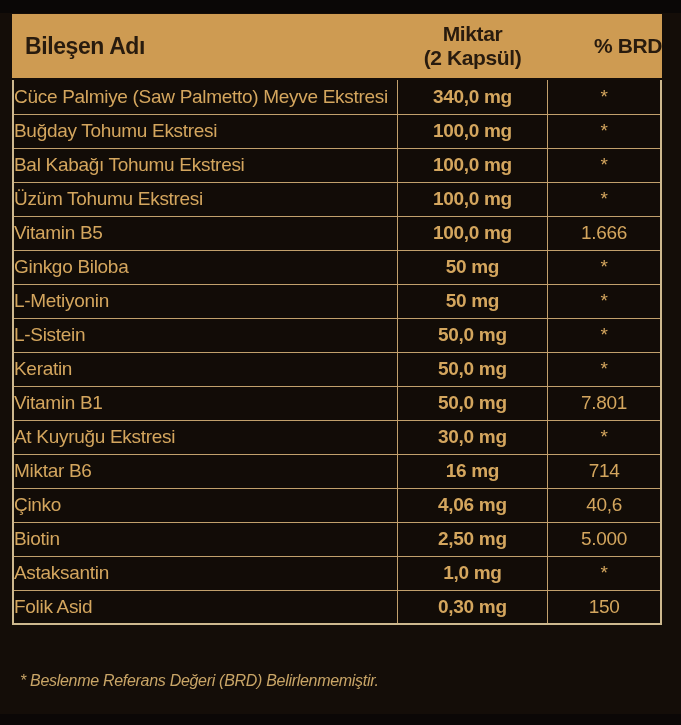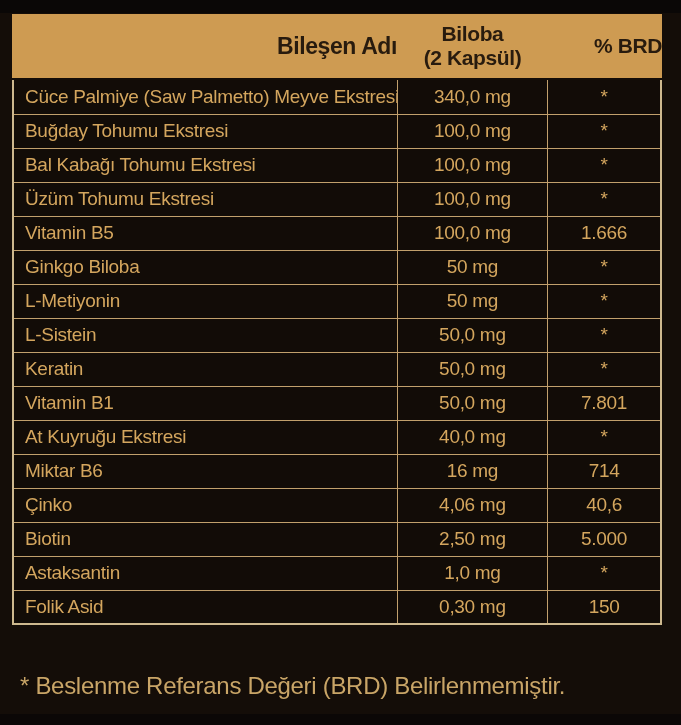--- a/index.html
+++ b/index.html
@@ -31,21 +31,21 @@
     background: #ce9b52;
     color: #281b0e;
     font-weight: bold;
     letter-spacing: -0.4px;
     align-items: center;
   }
   .th-ingredient {
     width: 385px;
     font-size: 23px;
     padding-left: 13px;
-    text-align: right;
+    text-align: left;
   }
   .th-amount {
     width: 151px;
     font-size: 21px;
     text-align: center;
     line-height: 1.12;
   }
   .th-brd {
     width: 114px;
     font-size: 21px;
@@ -67,42 +67,43 @@
     color: #d4a65e;
     font-size: 19px;
     letter-spacing: -0.3px;
     white-space: nowrap;
     overflow: hidden;
   }
   table.rows td:first-child { border-left: none; }
   table.rows td:last-child { border-right: none; }
   table.rows tr:first-child td { border-top: none; }
   table.rows tr:last-child td { border-bottom: none; }
-  td[data-name="cell-ingredient"] { width: 383px; padding-left: 11px; text-align: left; }
-  td[data-name="cell-amount"]     { width: 150px; text-align: center; }
+  td[data-name="cell-ingredient"] { width: 383px; text-align: left; }
+  td[data-name="cell-amount"]     { width: 150px; text-align: center; font-weight: bold; }
   td[data-name="cell-brd"]        { width: 113px; text-align: center; }
   .footnote {
     position: absolute; left: 20px; top: 672px;
     width: 640px;
     color: #c9a567;
-    font-size: 24px;
+    font-size: 16px;
+    font-style: italic;
     letter-spacing: -0.3px;
   }
 </style>
 </head>
 <body data-name="page-background">
 
 <div class="band-top" data-name="top-dark-band"></div>
 
 <div class="supplement-table" data-name="supplement-facts-table">
 
   <div class="thead-bar" data-name="table-header">
     <div class="th-ingredient" data-name="header-ingredient-label">Bileşen Adı</div>
     <div class="th-amount" data-name="header-amount-label">
-      <div data-name="header-amount-line1">Biloba</div>
+      <div data-name="header-amount-line1">Miktar</div>
       <div data-name="header-amount-line2">(2 Kapsül)</div>
     </div>
     <div class="th-brd" data-name="header-brd-label">% BRD</div>
   </div>
 
   <table class="rows" data-name="ingredient-rows-table">
     <tbody data-name="table-body">
         <tr data-name="table-row">
           <td data-name="cell-ingredient">Cüce Palmiye (Saw Palmetto) Meyve Ekstresi</td>
           <td data-name="cell-amount">340,0 mg</td>
@@ -148,21 +149,21 @@
           <td data-name="cell-amount">50,0 mg</td>
           <td data-name="cell-brd">*</td>
         </tr>
         <tr data-name="table-row">
           <td data-name="cell-ingredient">Vitamin B1</td>
           <td data-name="cell-amount">50,0 mg</td>
           <td data-name="cell-brd">7.801</td>
         </tr>
         <tr data-name="table-row">
           <td data-name="cell-ingredient">At Kuyruğu Ekstresi</td>
-          <td data-name="cell-amount">40,0 mg</td>
+          <td data-name="cell-amount">30,0 mg</td>
           <td data-name="cell-brd">*</td>
         </tr>
         <tr data-name="table-row">
           <td data-name="cell-ingredient">Miktar B6</td>
           <td data-name="cell-amount">16 mg</td>
           <td data-name="cell-brd">714</td>
         </tr>
         <tr data-name="table-row">
           <td data-name="cell-ingredient">Çinko</td>
           <td data-name="cell-amount">4,06 mg</td>

